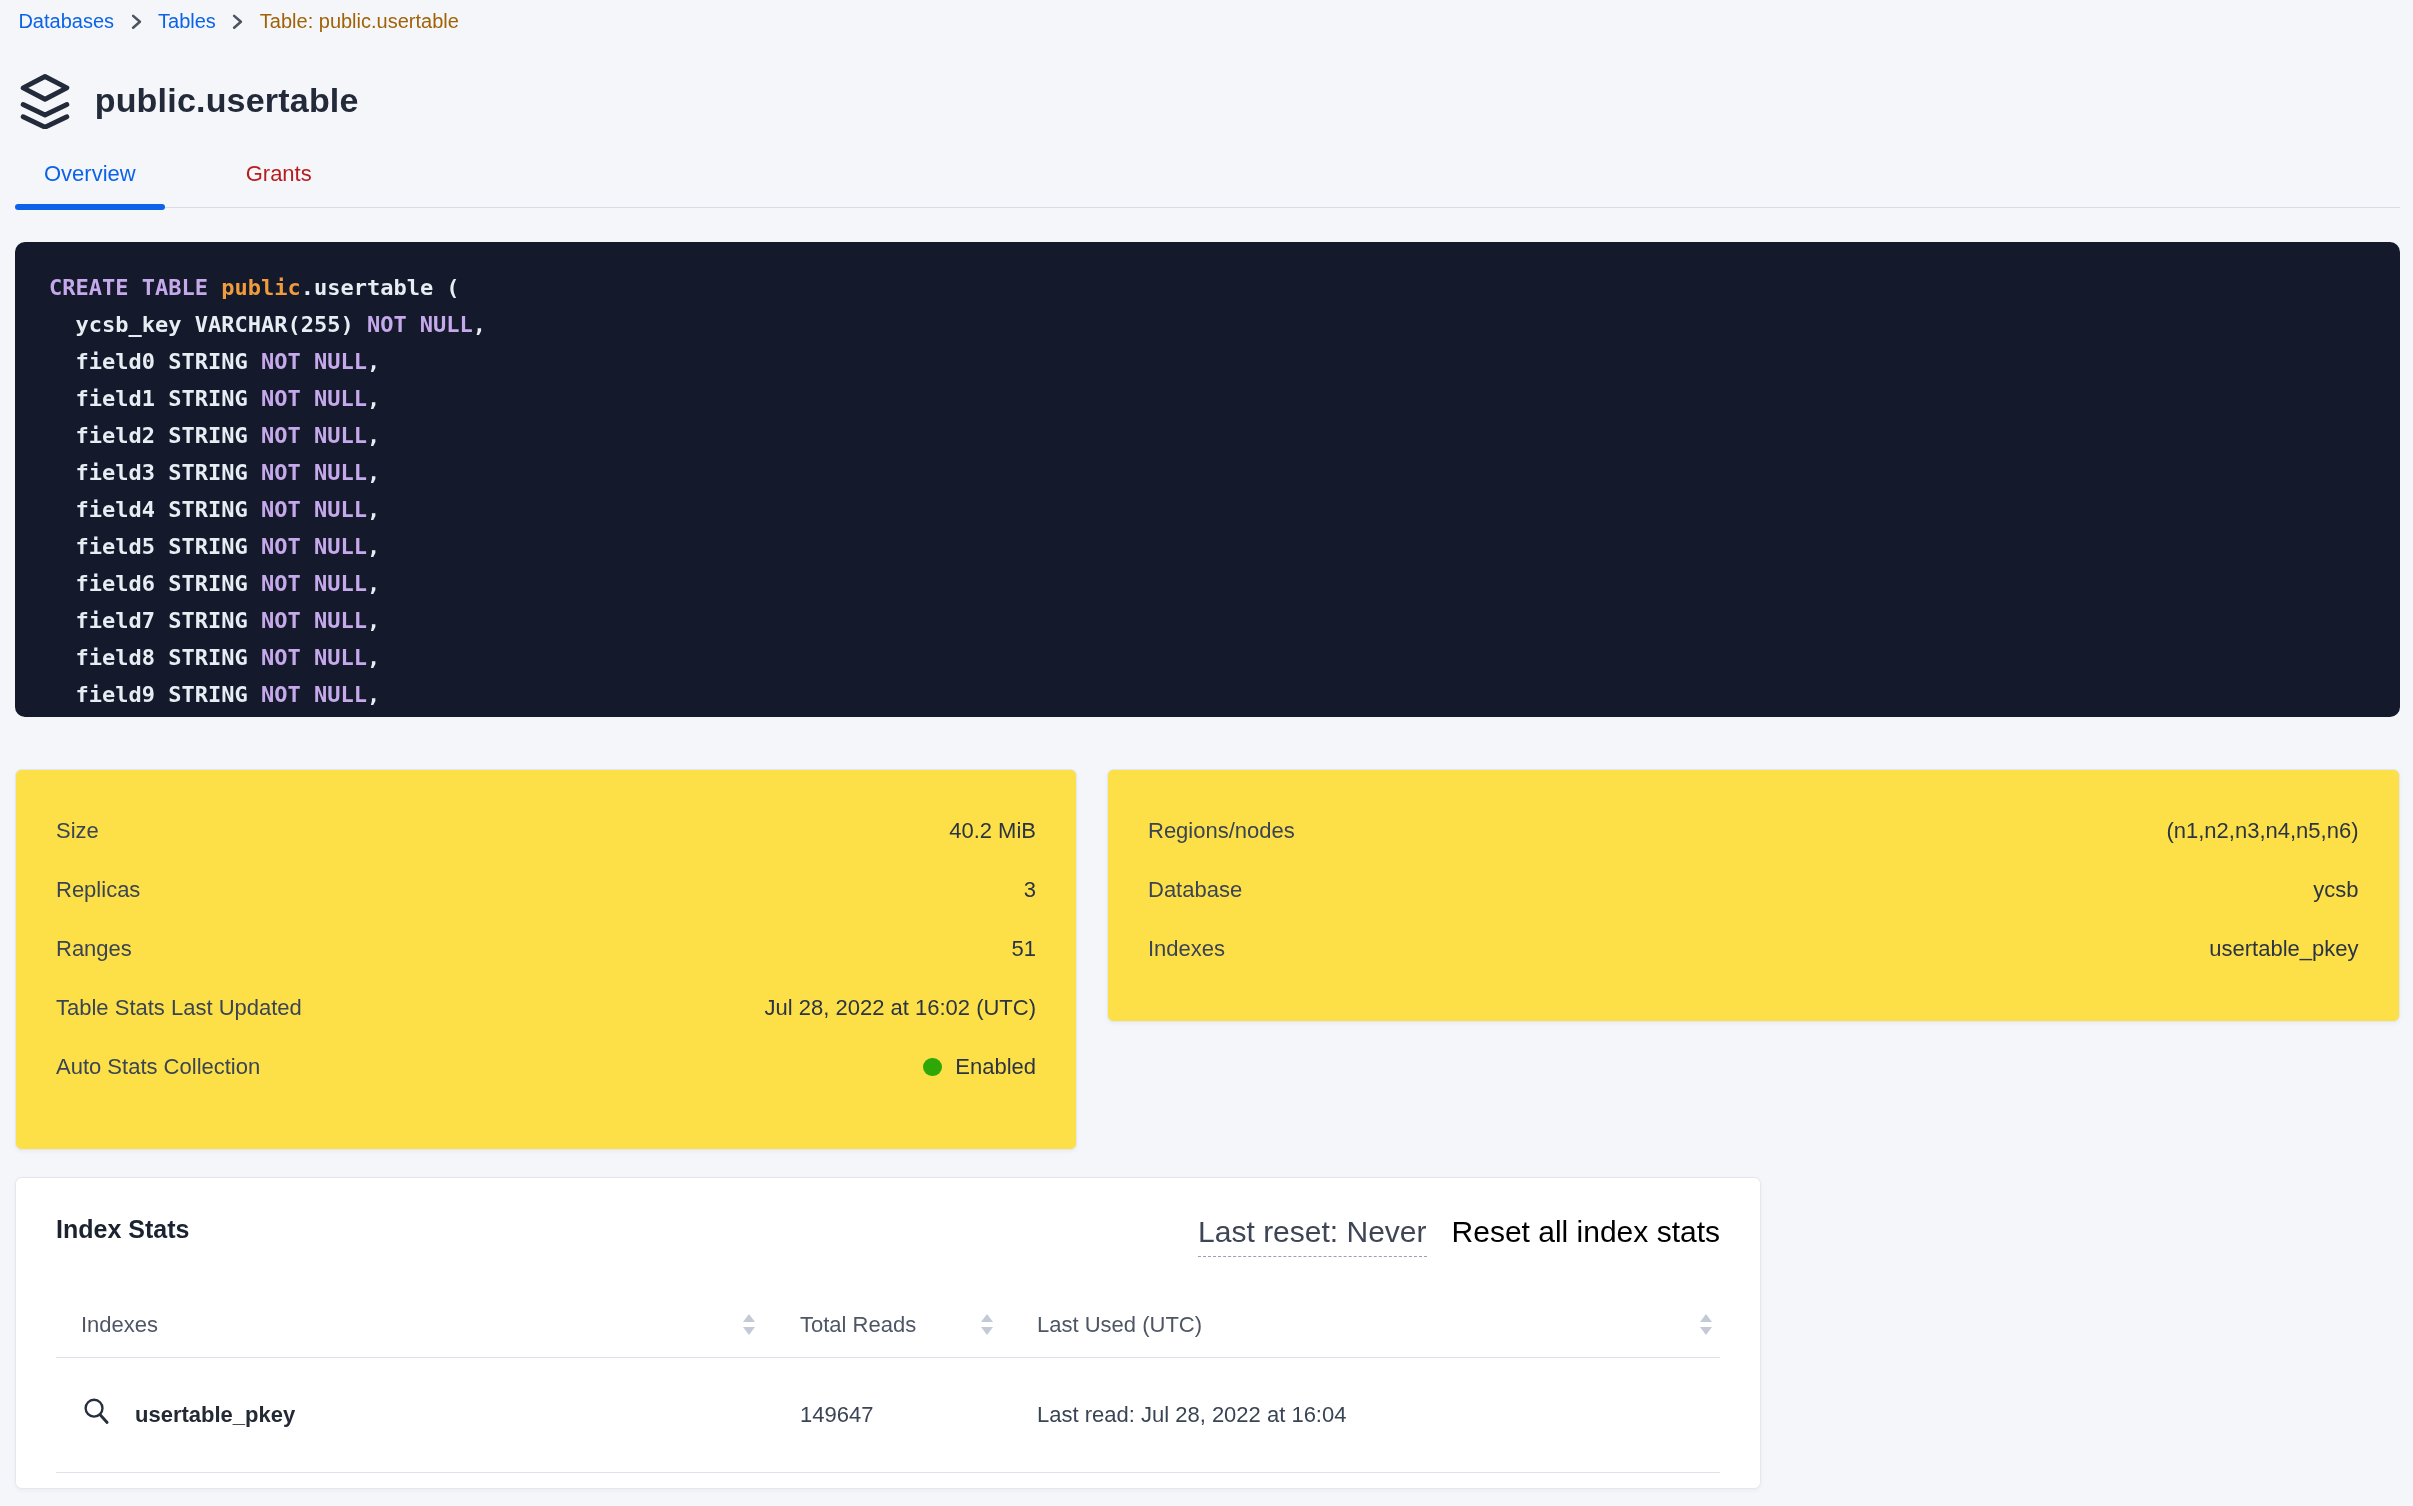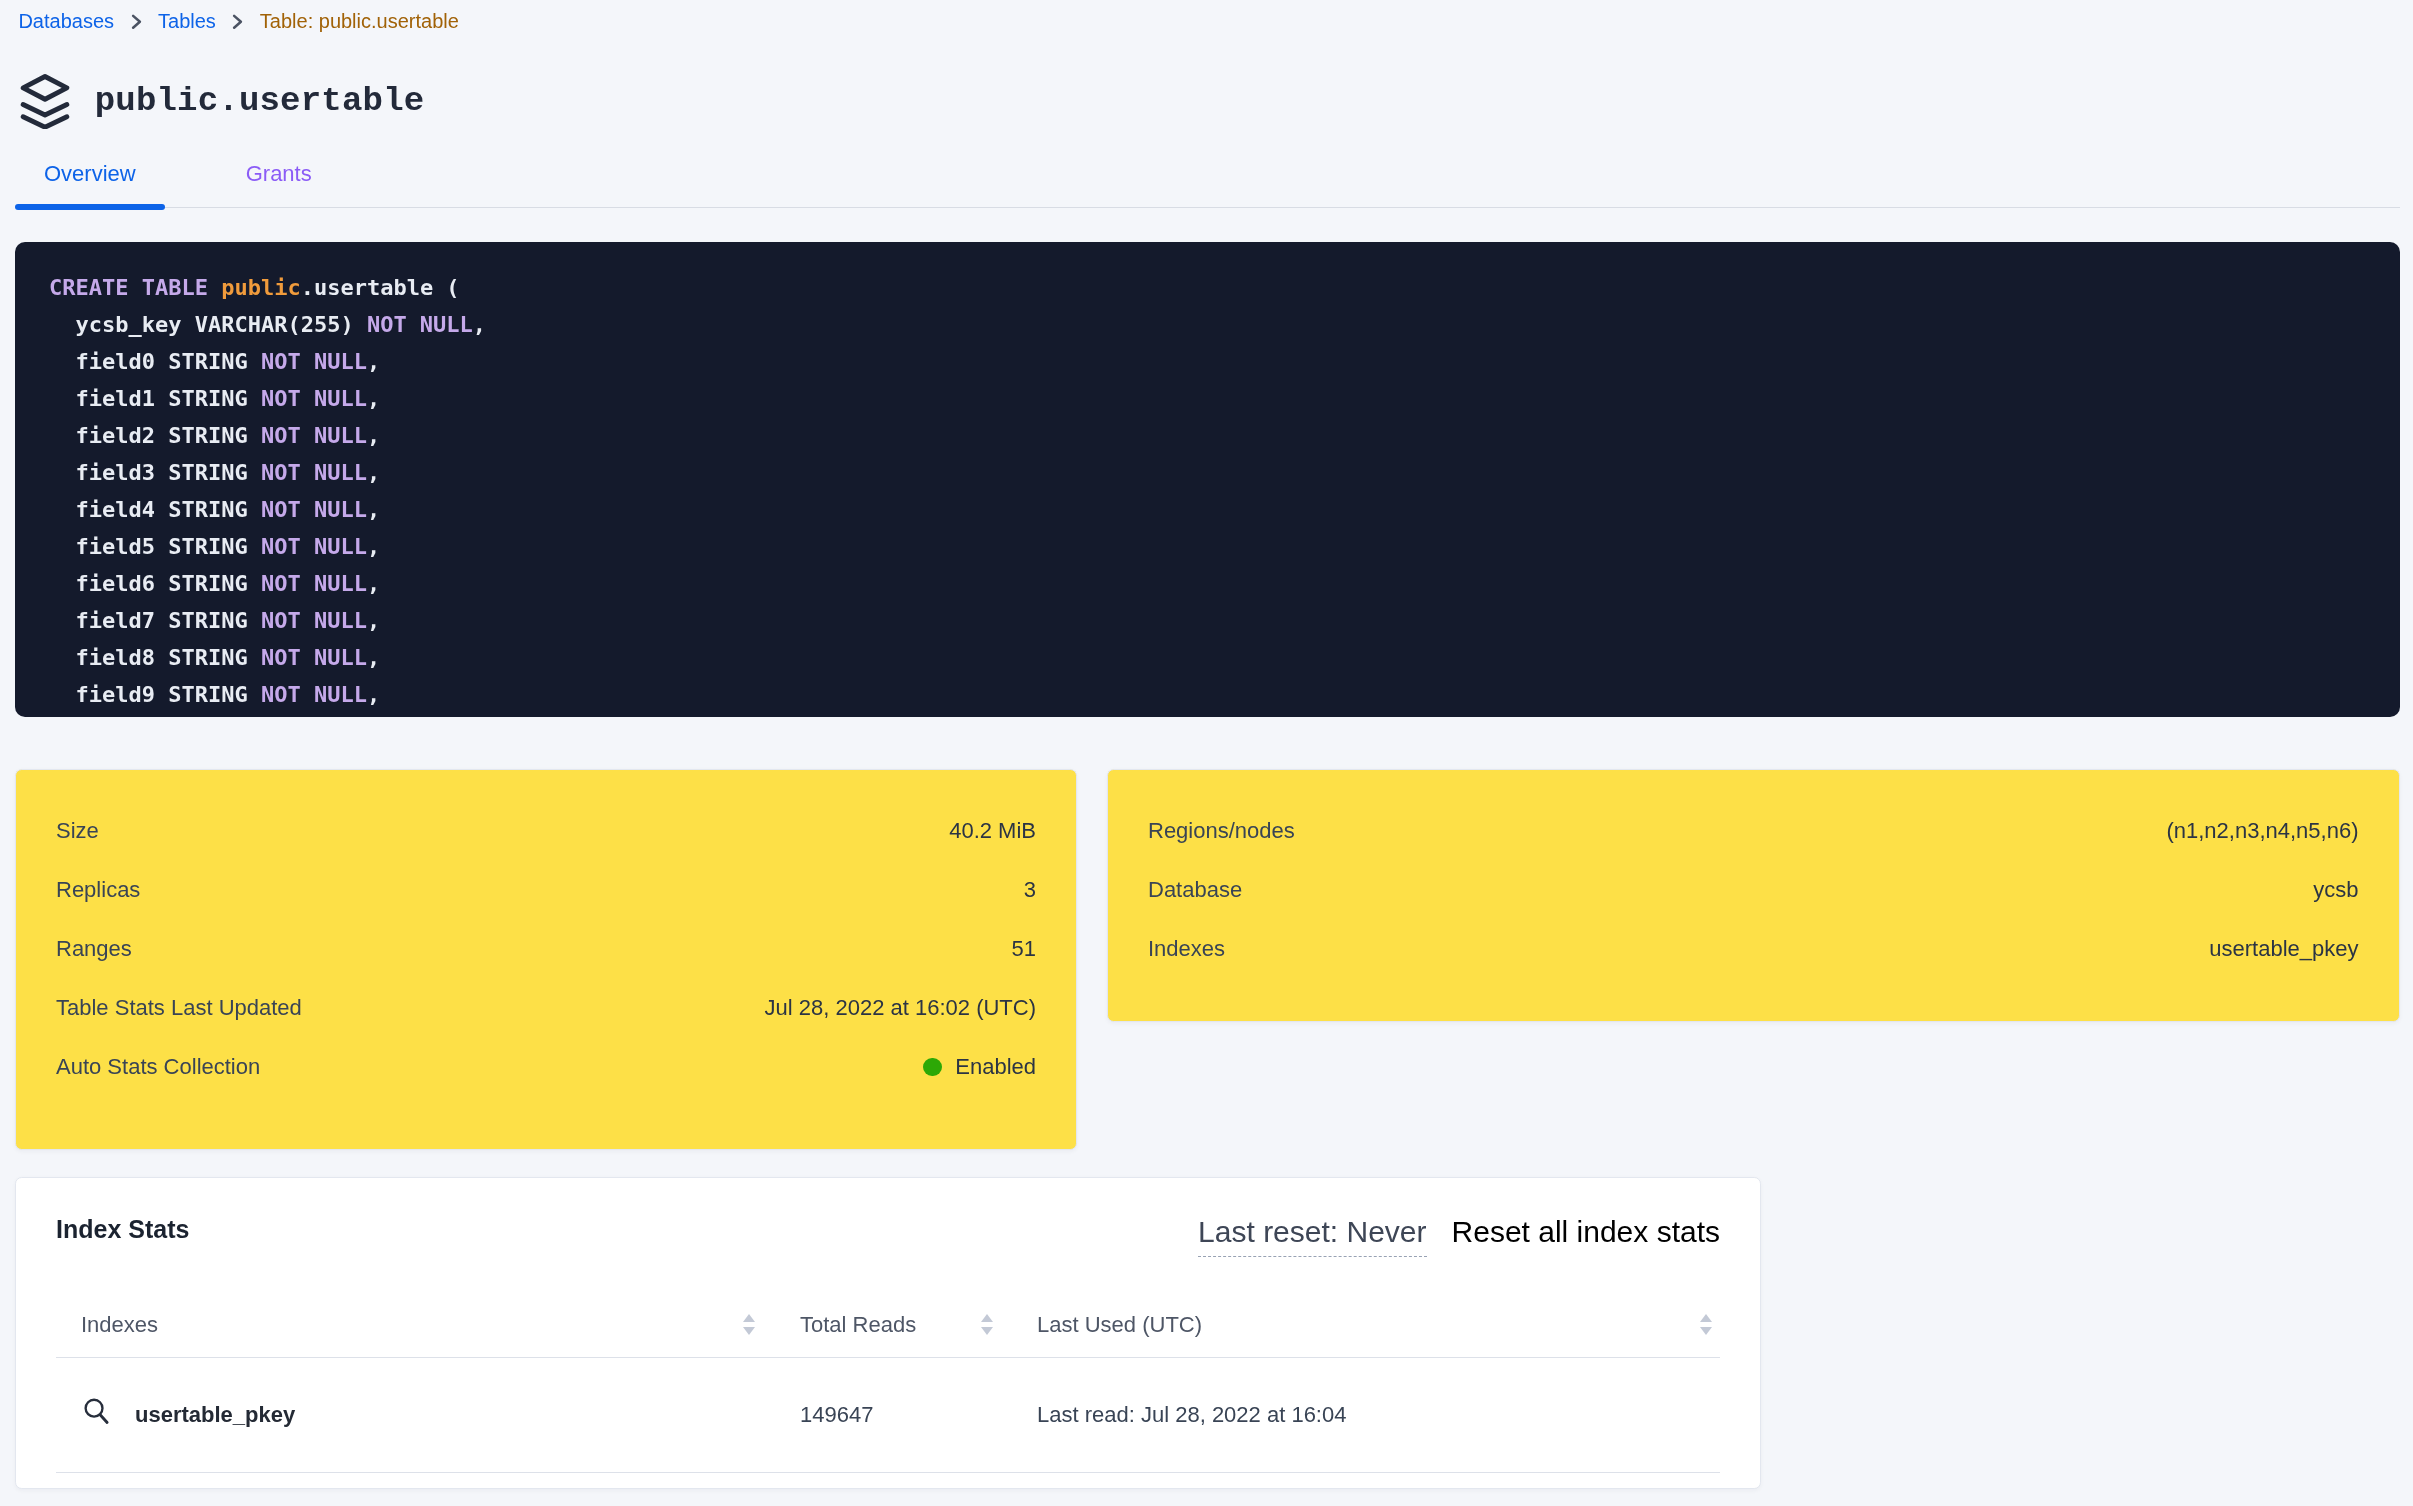--- a/index.html
+++ b/index.html
@@ -23,32 +23,31 @@
   }
   .crumb-sep { display: inline-flex; margin: 0 13.5px; align-items: center; }
   .crumb-current { color: #a16207; }
 
   
   .title-row { display: flex; align-items: center; margin-top: 39px; padding-left: 1.7px; }
   .title-row svg { display: block; }
   .page-title {
     font-size: 34px; font-weight: 600; color: #232A3A; margin-left: 22px;
     letter-spacing: 0.2px;
-    font-family: Liberation Mono, monospace;
   }
 
   
   .tabs {
     display: flex; margin-top: 32px;
     border-bottom: 1.7px solid #D8DCE4;
   }
   .tab {
     position: relative;
     padding: 0 29px 20px 29px;
-    font-size: 22px; color: #8b5cf6; cursor: pointer;
+    font-size: 22px; color: #b91c1c; cursor: pointer;
     margin-right: 52px;
   }
   .tab.active { color: #0D63E8; font-weight: 500; }
   .tab.active .tab-underline {
     position: absolute; left: 0; right: 0; bottom: -3.4px;
     height: 5.9px; background: #0D63E8; border-radius: 3.4px;
   }
 
   
   .sql-box {

